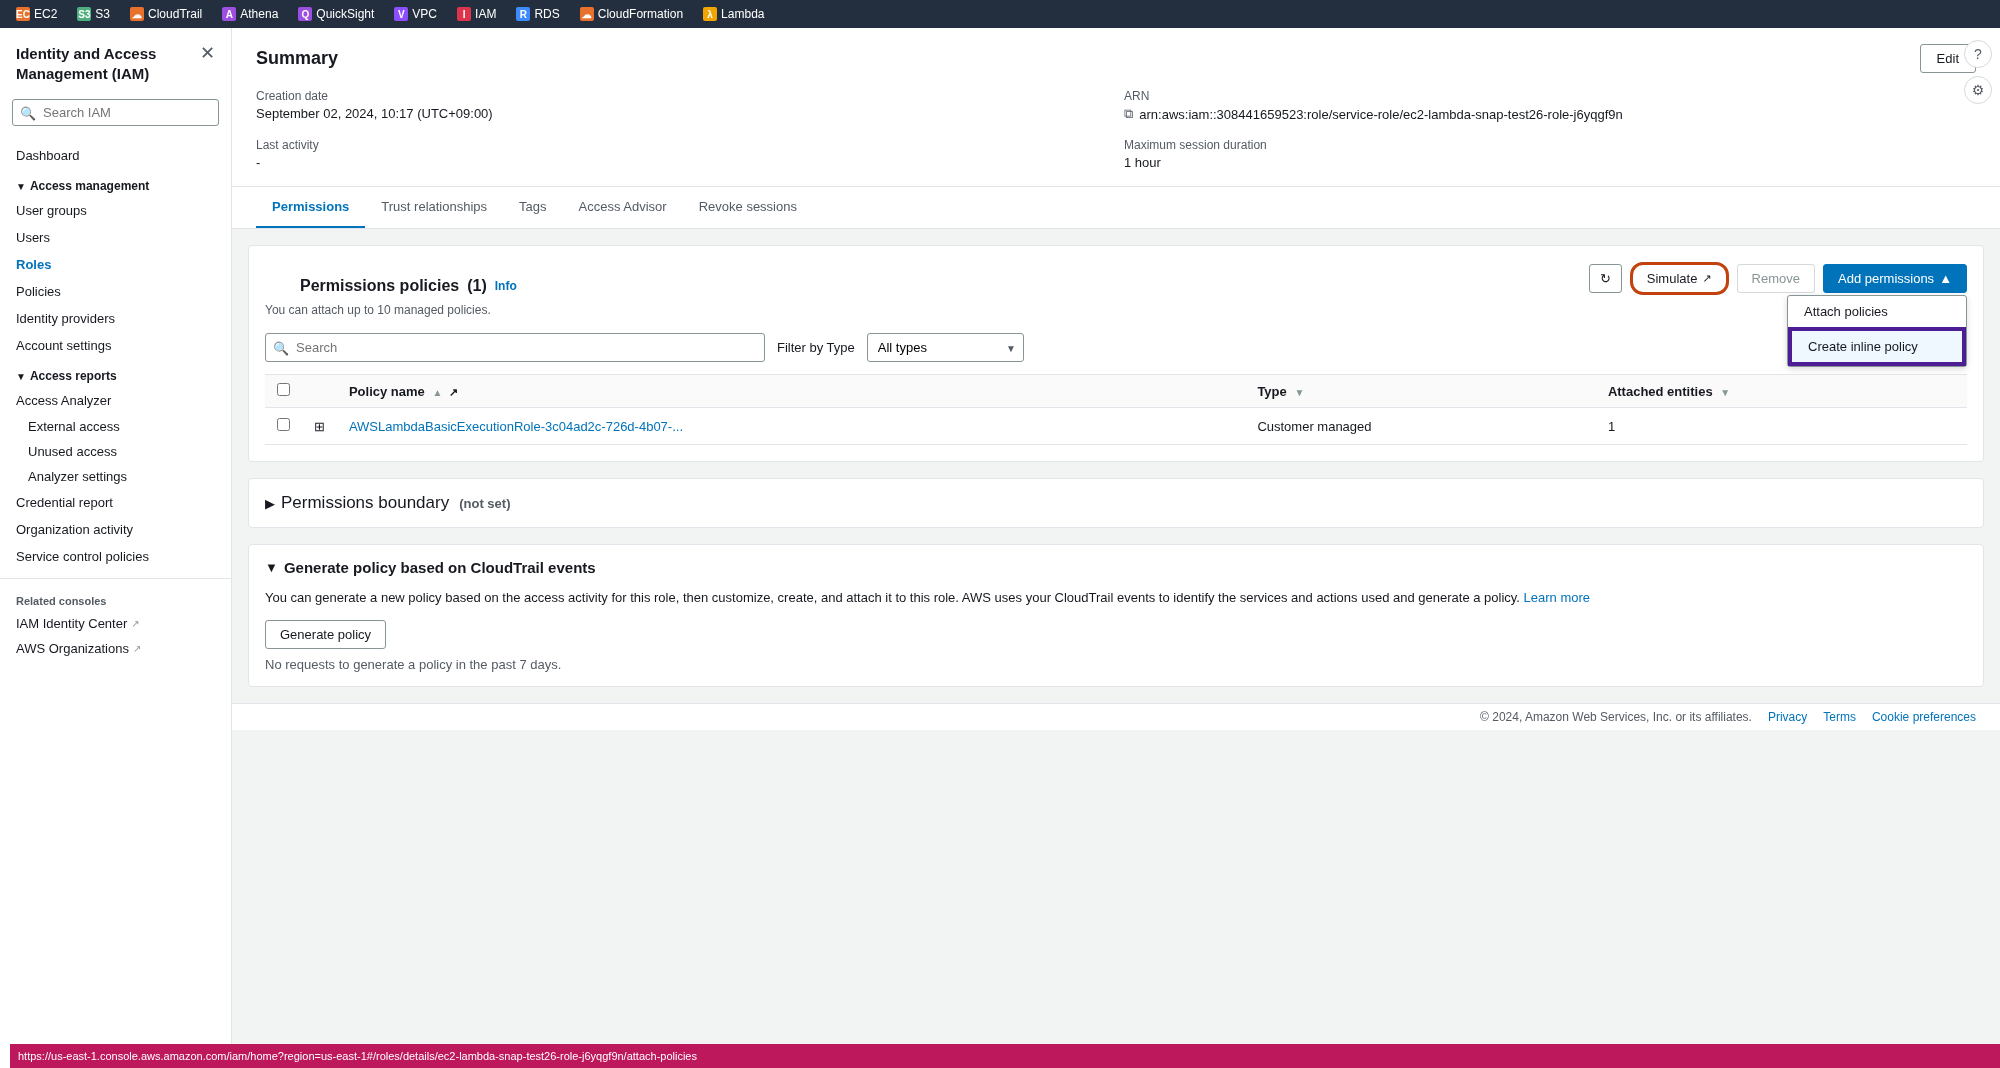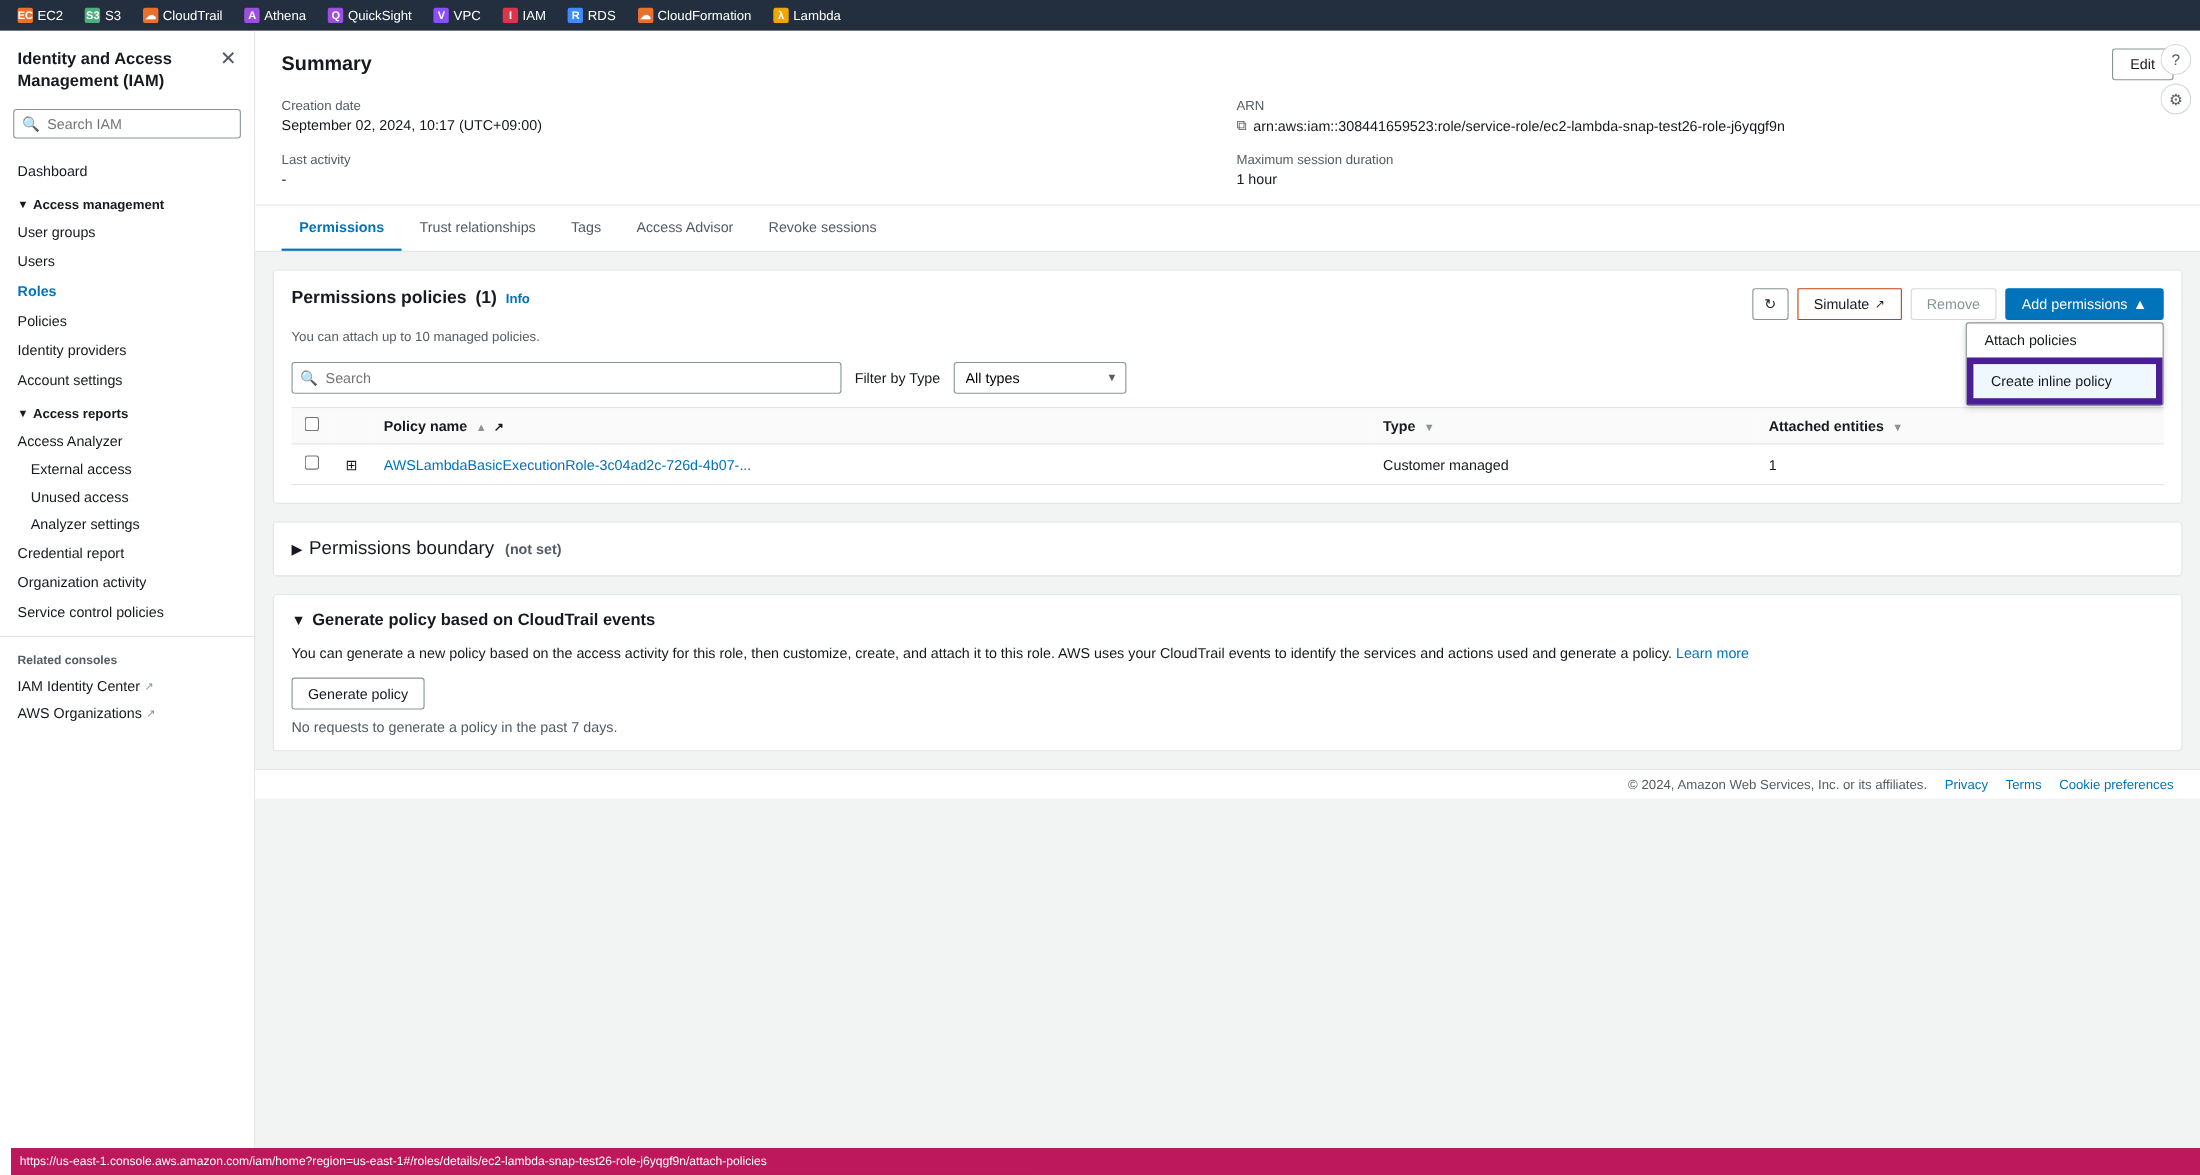--- a/index.html
+++ b/index.html
@@ -211,23 +211,24 @@
     
     .permissions-card {
       background: #fff;
       margin: 16px;
       border: 1px solid #e1e4e8;
       border-radius: 4px;
       padding: 16px;
     }
     .permissions-header {
       display: flex;
-      align-items: flex-start;
+      align-items: flex-end;
       justify-content: space-between;
       margin-bottom: 8px;
+      margin-left: 35px;
     }
     .permissions-title {
       font-size: 16px;
       font-weight: 700;
       display: flex;
       align-items: center;
       gap: 8px;
     }
     .permissions-count { font-weight: 700; }
     .info-link { color: #0073bb; font-size: 12px; text-decoration: none; }
@@ -237,23 +238,23 @@
       padding: 6px 10px;
       border: 1px solid #879596;
       background: #fff;
       border-radius: 3px;
       cursor: pointer;
       font-size: 13px;
       color: #16191f;
     }
     .btn-simulate {
       padding: 6px 14px;
-      border: 1px solid #c2410c;
-      background: #fff;
-      border-radius: 1px;
+      border: 3px solid #c2410c;
+      background: #fff;
+      border-radius: 13px;
       cursor: pointer;
       font-size: 13px;
       color: #16191f;
       display: flex;
       align-items: center;
       gap: 5px;
     }
     .btn-remove {
       padding: 6px 14px;
       border: 1px solid #d5d9d9;
@@ -289,21 +290,21 @@
       box-shadow: 0 2px 6px rgba(0,0,0,0.15);
       margin-top: 2px;
     }
     .dropdown-item {
       padding: 8px 16px;
       cursor: pointer;
       font-size: 13px;
       color: #16191f;
     }
     .dropdown-item.selected {
-      border: 6px solid #4c1d95;
+      border: 4px solid #4c1d95;
       background: #f0f8ff;
     }
 
     
     .filter-row {
       display: flex;
       align-items: center;
       gap: 12px;
       margin-bottom: 12px;
     }

